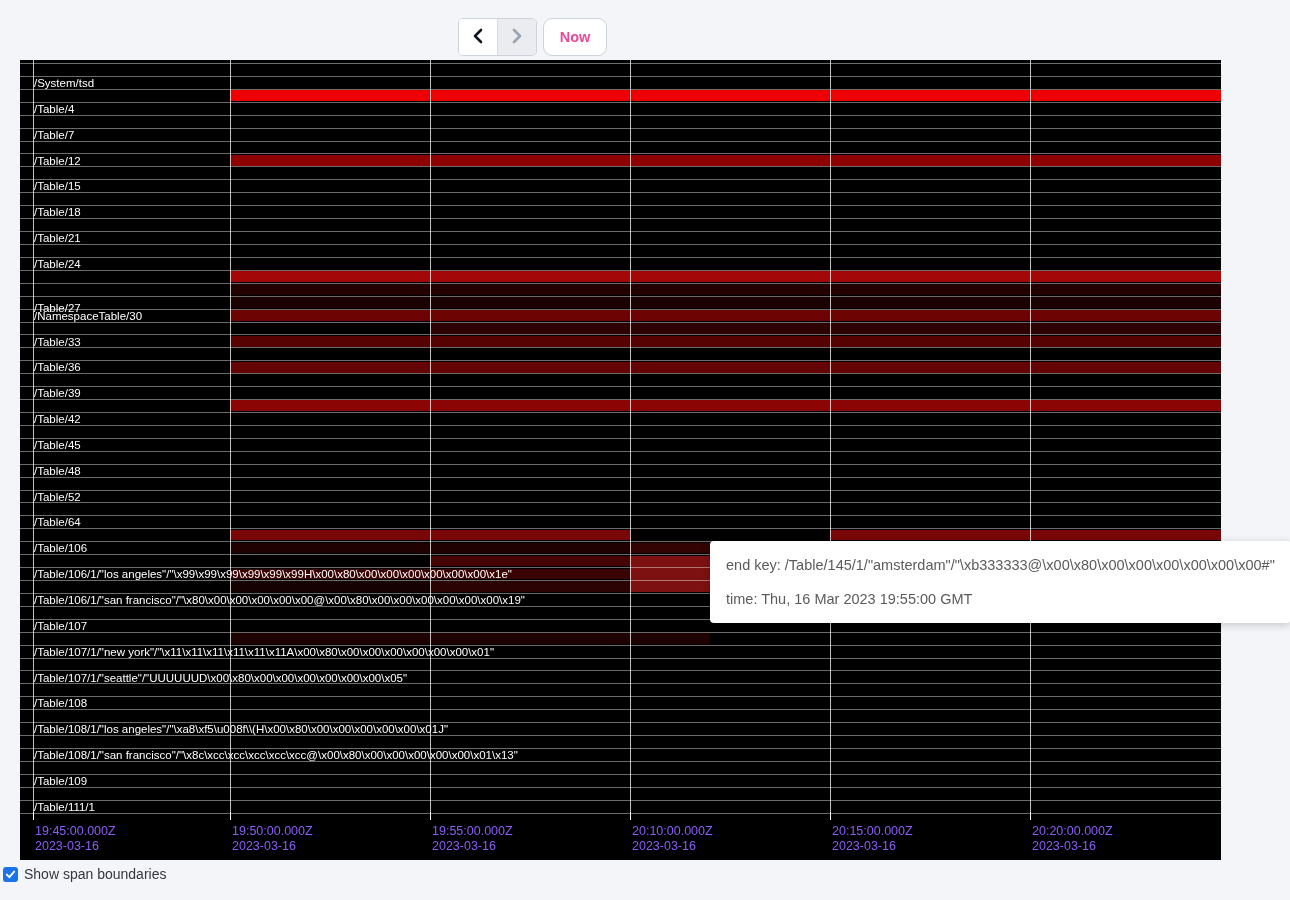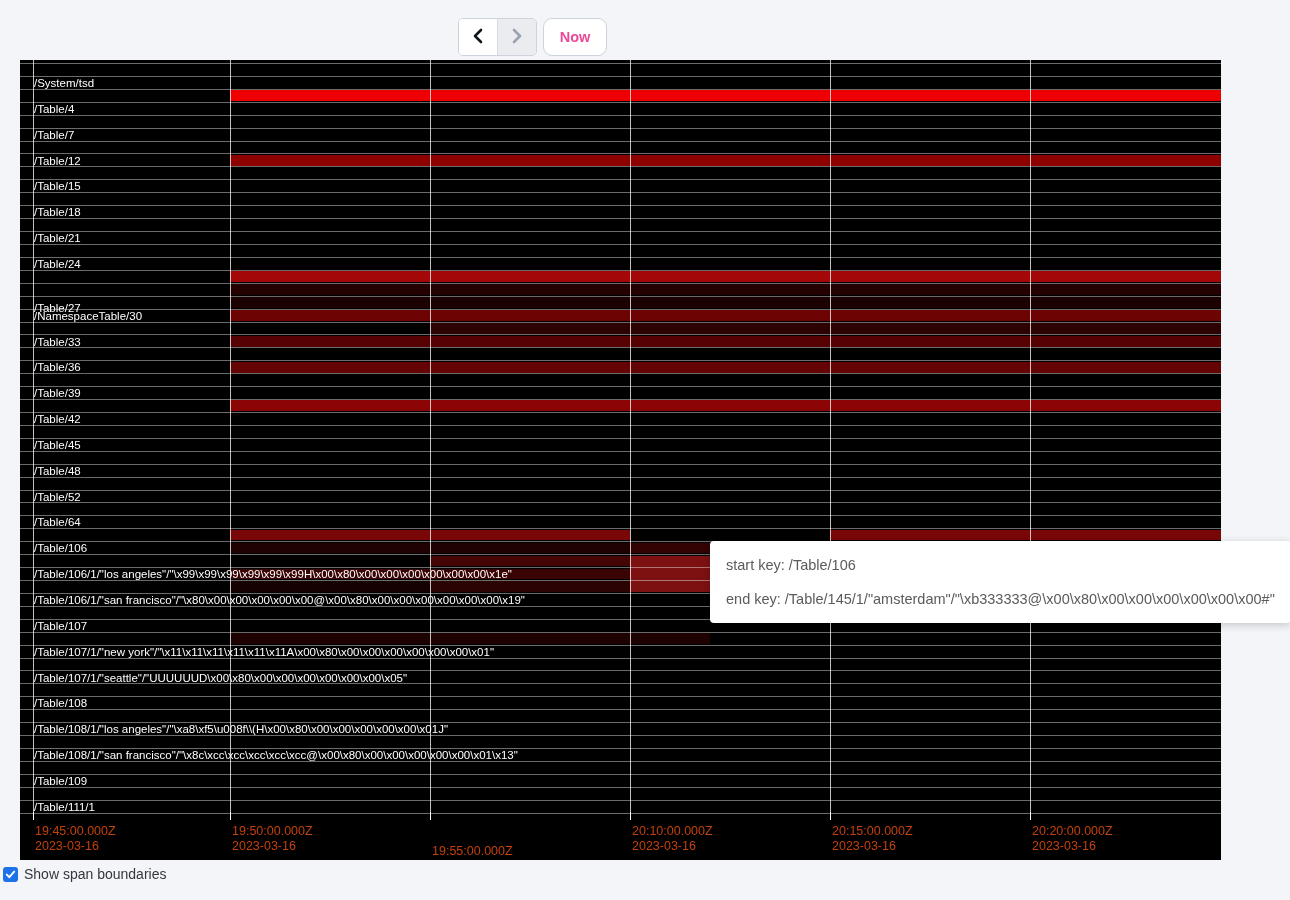--- a/index.html
+++ b/index.html
@@ -46,21 +46,21 @@
     background:#000;overflow:hidden;
   }
   .hline{position:absolute;left:0;width:1201px;height:1px;background:rgba(255,255,255,.42);}
   .vline{position:absolute;top:0;width:1px;height:760px;background:rgba(255,255,255,.75);}
   .band{position:absolute;}
   .row-label{
     position:absolute;left:14px;color:#fff;font-size:11.5px;line-height:13px;
     white-space:nowrap;letter-spacing:0;
   }
   .axis-tick{position:absolute;width:1px;height:8px;top:752px;background:#fff;}
-  .axis-label{position:absolute;top:764px;color:#c2410c;font-size:12.5px;line-height:15px;white-space:nowrap;}
+  .axis-label{position:absolute;top:764px;color:#8b5cf6;font-size:12.5px;line-height:15px;white-space:nowrap;}
   
   .kv-tooltip{
     position:absolute;left:710px;top:541px;
     background:#fff;border-radius:4px;
     box-shadow:0 2px 8px rgba(0,0,0,.20);
     padding:13px 16px;width:max-content;min-width:540px;
   }
   .kv-tooltip .tline{
     font-size:14.5px;line-height:22px;color:#5b5b5d;white-space:nowrap;margin-bottom:12px;
   }
@@ -217,21 +217,21 @@
     <div class="axis-label" style="left: 15px;">
       <div>19:45:00.000Z</div>
       <div>2023-03-16</div>
     </div>
     <div class="axis-tick" style="left: 210px;"></div>
     <div class="axis-label" style="left: 212px;">
       <div>19:50:00.000Z</div>
       <div>2023-03-16</div>
     </div>
     <div class="axis-tick" style="left: 410px;"></div>
-    <div class="axis-label" style="left: 412px; margin-top: 20px;">
+    <div class="axis-label" style="left: 412px;">
       <div>19:55:00.000Z</div>
       <div>2023-03-16</div>
     </div>
     <div class="axis-tick" style="left: 610px;"></div>
     <div class="axis-label" style="left: 612px;">
       <div>20:10:00.000Z</div>
       <div>2023-03-16</div>
     </div>
     <div class="axis-tick" style="left: 810px;"></div>
     <div class="axis-label" style="left: 812px;">
@@ -239,22 +239,22 @@
       <div>2023-03-16</div>
     </div>
     <div class="axis-tick" style="left: 1010px;"></div>
     <div class="axis-label" style="left: 1012px;">
       <div>20:20:00.000Z</div>
       <div>2023-03-16</div>
     </div>
   </div>
 
 <div class="kv-tooltip">
-  <div class="tline">start key: /Table/106</div>
   <div class="tline">end key: /Table/145/1/"amsterdam"/"\xb333333@\x00\x80\x00\x00\x00\x00\x00\x00#"</div>
+  <div class="tline">time: Thu, 16 Mar 2023 19:55:00 GMT</div>
 </div>
 
 <label class="footer-check">
   <span class="checkbox">
     <svg width="11" height="11" viewBox="0 0 11 11">
         <polyline points="1.8,5.6 4.3,8.2 9.2,2.6" fill="none" stroke="#fff" stroke-width="1.9" stroke-linecap="round" stroke-linejoin="round"></polyline>
       </svg>
   </span>
   <span class="check-label">Show span boundaries</span>
 </label>

